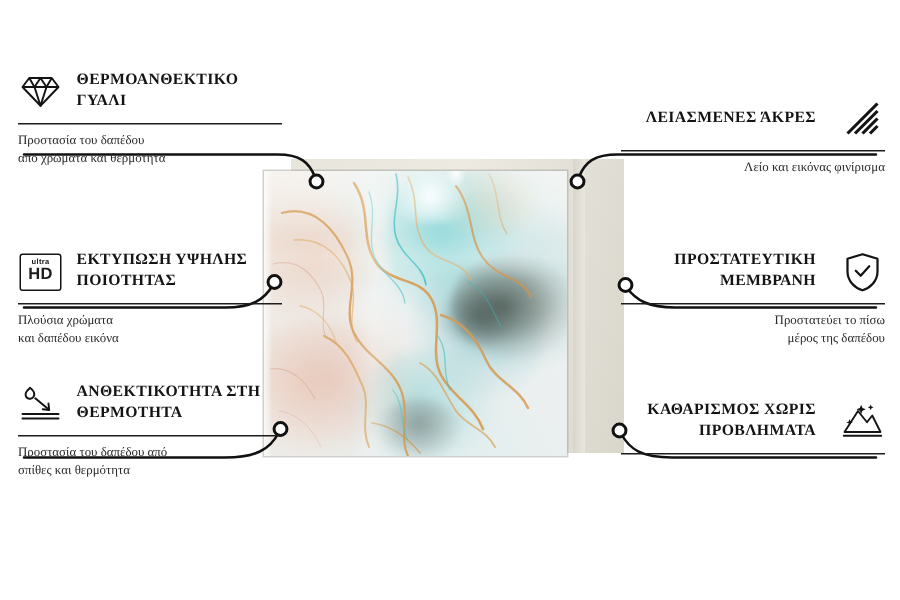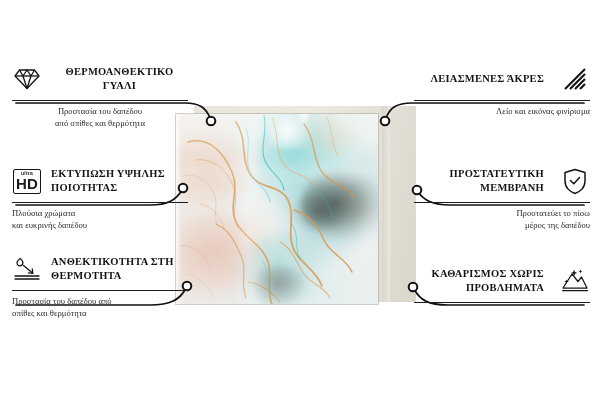--- a/index.html
+++ b/index.html
@@ -208,42 +208,42 @@
 
   .feat-desc {
     font-family: "Liberation Serif", serif;
     font-size: 8.6px;
     line-height: 1.45;
     color: #2a2a2a;
     white-space: pre-line;
   }
 
   
-  #f-left-1  { top: 62px; text-align: center; }
+  #f-left-1  { top: 44px; }
   #f-left-2  { top: 164px; }
   #f-left-3  { top: 252px; }
   #f-right-1 { top: 62px; }
   #f-right-2 { top: 164px; }
   #f-right-3 { top: 264px; }
 
   .ultrahd-badge {
     width: 28px; height: 25px;
     border: 1.4px solid #141414;
     border-radius: 2px;
     display: flex; flex-direction: column;
     align-items: center; justify-content: center;
     line-height: 1;
   }
   .ultrahd-badge .u-top {
     font-family: "Liberation Sans", sans-serif;
     font-size: 5px; font-weight: bold; letter-spacing: .2px;
   }
   .ultrahd-badge .u-bot {
     font-family: "Liberation Sans", sans-serif;
-    font-size: 15px; font-weight: bold; letter-spacing: .2px;
+    font-size: 11px; font-weight: bold; letter-spacing: .2px;
     margin-top: .5px;
   }
 </style>
 </head>
 <body>
 
 <div id="stage">
 
   <div id="product-area">
 
@@ -329,36 +329,36 @@
           <path d="M5.5,2 H20.5 L25,8 L13,20.5 L1,8 Z"></path>
           <path d="M1,8 H25"></path>
           <path d="M5.5,2 L9,8 L13,20.5 L17,8 L20.5,2"></path>
           <path d="M9,8 L13,2 L17,8"></path>
         </svg>
       </span>
       <span class="feat-title">ΘΕΡΜΟΑΝΘΕΚΤΙΚΟ ΓΥΑΛΙ</span>
     </div>
     <div class="feat-rule"></div>
     <div class="feat-desc">Προστασία του δαπέδου
-από σπίθες και θερμότητα</div>
+από χρώματα και θερμότητα</div>
   </div>
 
   <div class="feature left" id="f-left-2">
     <div class="feat-head">
       <span class="feat-icon">
         <span class="ultrahd-badge">
           <span class="u-top">ultra</span>
           <span class="u-bot">HD</span>
         </span>
       </span>
       <span class="feat-title">ΕΚΤΥΠΩΣΗ ΥΨΗΛΗΣ ΠΟΙΟΤΗΤΑΣ</span>
     </div>
     <div class="feat-rule"></div>
     <div class="feat-desc">Πλούσια χρώματα
-και ευκρινής δαπέδου</div>
+και δαπέδου εικόνα</div>
   </div>
 
   <div class="feature left" id="f-left-3">
     <div class="feat-head">
       <span class="feat-icon">
         <svg width="28" height="26" viewBox="0 0 28 26" fill="none" stroke="#141414" stroke-width="1.3" stroke-linecap="round" stroke-linejoin="round">
           <path d="M7,2.5 C9.6,4.4 10.4,6.6 9.4,8.4 C8.5,10 6.3,10.3 5,9.2 C3.6,8 3.8,5.8 5.2,4.4 C5.9,3.7 6.6,3.1 7,2.5 Z"></path>
           <path d="M10.5,9.5 L19.5,17"></path>
           <path d="M15.5,16.8 L19.8,17.3 L19.3,13"></path>
           <path d="M2,20 H26"></path>

